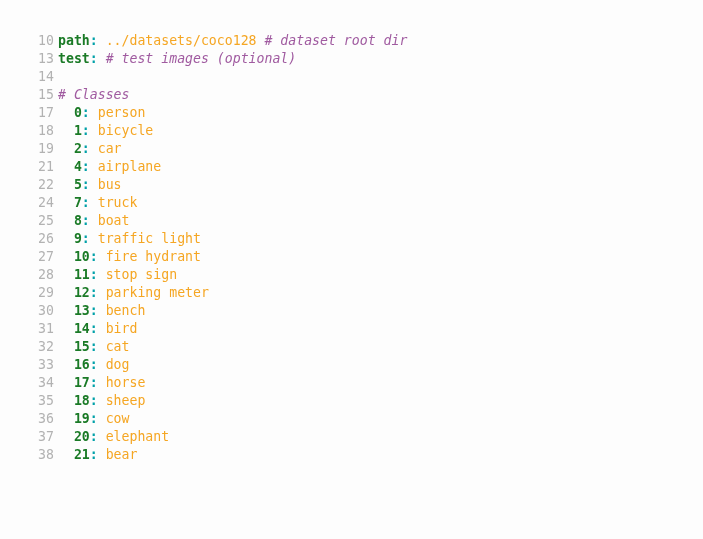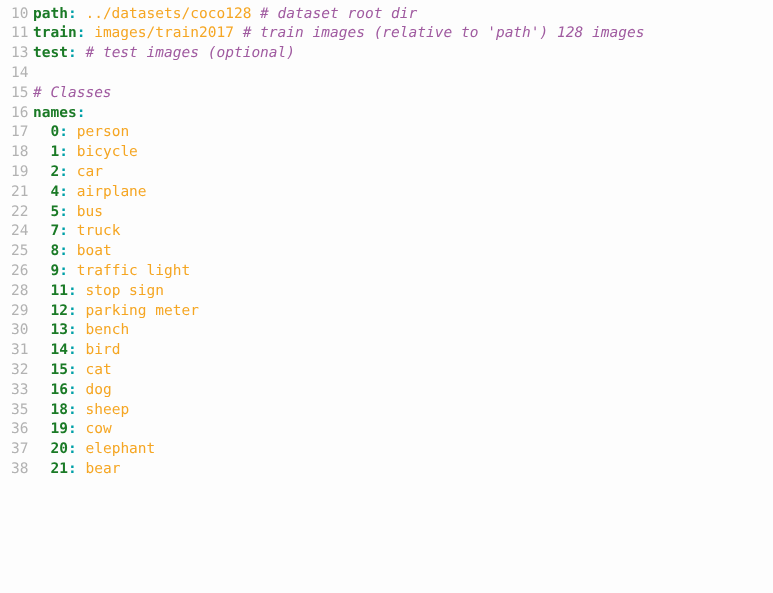--- a/index.html
+++ b/index.html
@@ -12,22 +12,22 @@
     width: 703px;
     height: 539px;
     overflow: hidden;
     font-family: "DejaVu Sans Mono", "Liberation Mono", monospace;
     font-size: 13.2px;
     line-height: 18px;
     color: #333333;
     -webkit-font-smoothing: antialiased;
   }
   #code-listing {
-    padding: 4px;
-    margin: 0;
+    padding: 16px;
+    margin: 16px;
   }
   .code-line {
     display: block;
     height: 18px;
     line-height: 18px;
     white-space: pre;
     overflow: hidden;
   }
   .lineno {
     display: inline-block;
@@ -58,36 +58,36 @@
   }
   .tok-plain {
     color: #333333;
   }
 </style>
 </head>
 <body>
 
 <div id="code-listing">
     <div class="code-line"><span class="lineno">10</span><span class="content"><span class="tok-key">path</span><span class="tok-colon">:</span><span class="tok-value"> ../datasets/coco128 </span><span class="tok-comment"># dataset root dir</span></span></div>
-    <div class="code-line"><span class="lineno">11</span><span class="content"><span class="tok-key">train</span><span class="tok-colon">:</span><span class="tok-value"> images/train2017 </span><span class="tok-comment"># train images (relative to 'path') 128 images</span></span></div>
     <div class="code-line"><span class="lineno">13</span><span class="content"><span class="tok-key">test</span><span class="tok-colon">:</span><span class="tok-value"> </span><span class="tok-comment"># test images (optional)</span></span></div>
     <div class="code-line"><span class="lineno">14</span><span class="content"></span></div>
     <div class="code-line"><span class="lineno">15</span><span class="content"><span class="tok-comment"># Classes</span></span></div>
-    <div class="code-line"><span class="lineno">16</span><span class="content"><span class="tok-key">names</span><span class="tok-colon">:</span></span></div>
     <div class="code-line"><span class="lineno">17</span><span class="content"><span class="tok-plain">  </span><span class="tok-key">0</span><span class="tok-colon">:</span><span class="tok-value"> person</span></span></div>
     <div class="code-line"><span class="lineno">18</span><span class="content"><span class="tok-plain">  </span><span class="tok-key">1</span><span class="tok-colon">:</span><span class="tok-value"> bicycle</span></span></div>
     <div class="code-line"><span class="lineno">19</span><span class="content"><span class="tok-plain">  </span><span class="tok-key">2</span><span class="tok-colon">:</span><span class="tok-value"> car</span></span></div>
     <div class="code-line"><span class="lineno">21</span><span class="content"><span class="tok-plain">  </span><span class="tok-key">4</span><span class="tok-colon">:</span><span class="tok-value"> airplane</span></span></div>
     <div class="code-line"><span class="lineno">22</span><span class="content"><span class="tok-plain">  </span><span class="tok-key">5</span><span class="tok-colon">:</span><span class="tok-value"> bus</span></span></div>
     <div class="code-line"><span class="lineno">24</span><span class="content"><span class="tok-plain">  </span><span class="tok-key">7</span><span class="tok-colon">:</span><span class="tok-value"> truck</span></span></div>
     <div class="code-line"><span class="lineno">25</span><span class="content"><span class="tok-plain">  </span><span class="tok-key">8</span><span class="tok-colon">:</span><span class="tok-value"> boat</span></span></div>
     <div class="code-line"><span class="lineno">26</span><span class="content"><span class="tok-plain">  </span><span class="tok-key">9</span><span class="tok-colon">:</span><span class="tok-value"> traffic light</span></span></div>
+    <div class="code-line"><span class="lineno">27</span><span class="content"><span class="tok-plain">  </span><span class="tok-key">10</span><span class="tok-colon">:</span><span class="tok-value"> fire hydrant</span></span></div>
     <div class="code-line"><span class="lineno">28</span><span class="content"><span class="tok-plain">  </span><span class="tok-key">11</span><span class="tok-colon">:</span><span class="tok-value"> stop sign</span></span></div>
     <div class="code-line"><span class="lineno">29</span><span class="content"><span class="tok-plain">  </span><span class="tok-key">12</span><span class="tok-colon">:</span><span class="tok-value"> parking meter</span></span></div>
     <div class="code-line"><span class="lineno">30</span><span class="content"><span class="tok-plain">  </span><span class="tok-key">13</span><span class="tok-colon">:</span><span class="tok-value"> bench</span></span></div>
     <div class="code-line"><span class="lineno">31</span><span class="content"><span class="tok-plain">  </span><span class="tok-key">14</span><span class="tok-colon">:</span><span class="tok-value"> bird</span></span></div>
     <div class="code-line"><span class="lineno">32</span><span class="content"><span class="tok-plain">  </span><span class="tok-key">15</span><span class="tok-colon">:</span><span class="tok-value"> cat</span></span></div>
     <div class="code-line"><span class="lineno">33</span><span class="content"><span class="tok-plain">  </span><span class="tok-key">16</span><span class="tok-colon">:</span><span class="tok-value"> dog</span></span></div>
+    <div class="code-line"><span class="lineno">34</span><span class="content"><span class="tok-plain">  </span><span class="tok-key">17</span><span class="tok-colon">:</span><span class="tok-value"> horse</span></span></div>
     <div class="code-line"><span class="lineno">35</span><span class="content"><span class="tok-plain">  </span><span class="tok-key">18</span><span class="tok-colon">:</span><span class="tok-value"> sheep</span></span></div>
     <div class="code-line"><span class="lineno">36</span><span class="content"><span class="tok-plain">  </span><span class="tok-key">19</span><span class="tok-colon">:</span><span class="tok-value"> cow</span></span></div>
     <div class="code-line"><span class="lineno">37</span><span class="content"><span class="tok-plain">  </span><span class="tok-key">20</span><span class="tok-colon">:</span><span class="tok-value"> elephant</span></span></div>
     <div class="code-line"><span class="lineno">38</span><span class="content"><span class="tok-plain">  </span><span class="tok-key">21</span><span class="tok-colon">:</span><span class="tok-value"> bear</span></span></div>
   </div>
 
 </body></html>

